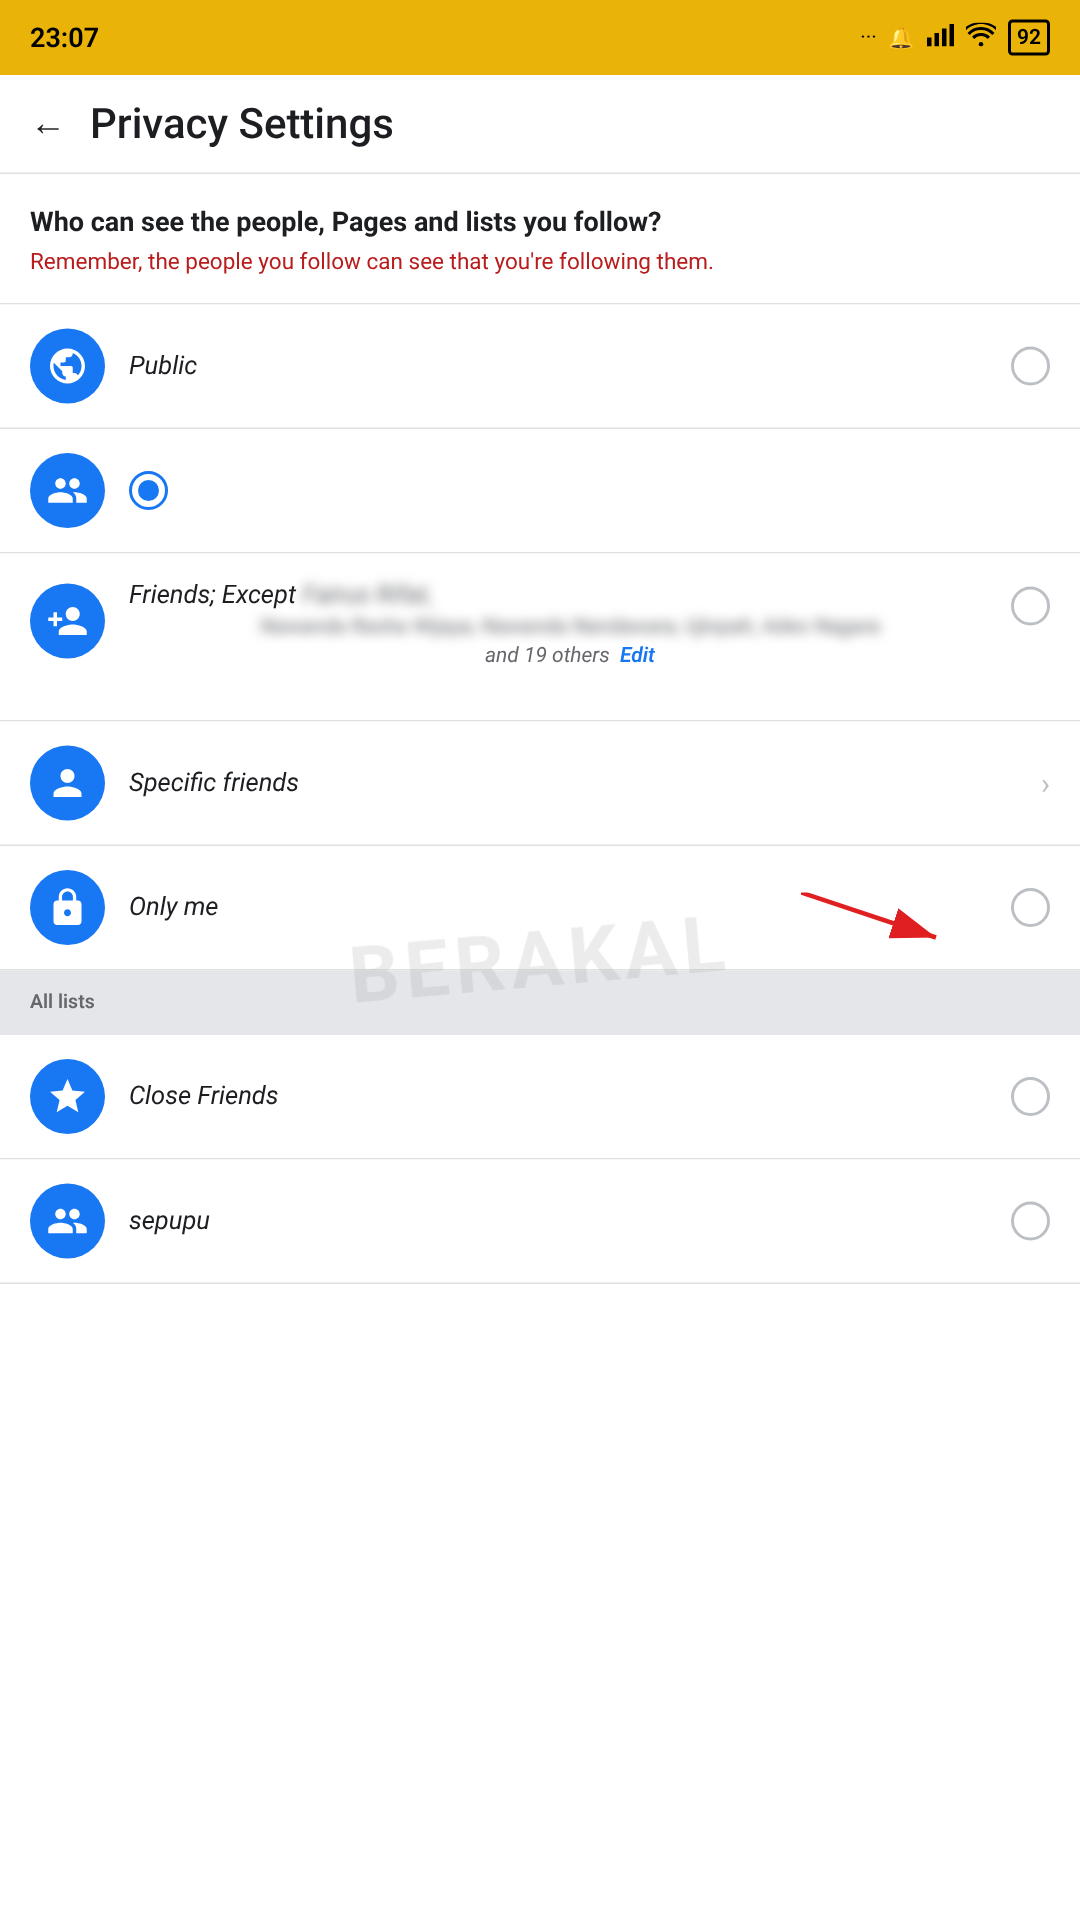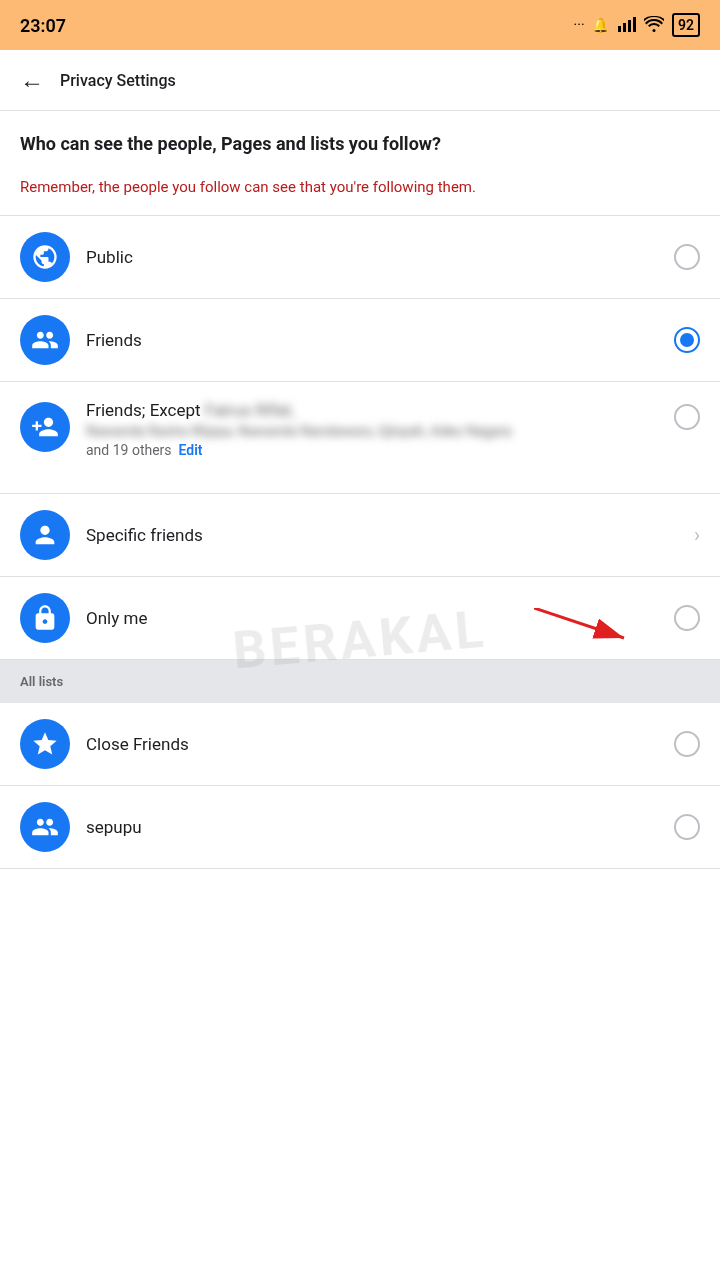--- a/index.html
+++ b/index.html
@@ -12,21 +12,21 @@
       color: #1c1e21;
       font-size: 16px;
     }
 
     
     .status-bar {
       display: flex;
       justify-content: space-between;
       align-items: center;
       padding: 8px 20px;
-      background: #fdba74;
+      background: #eab308;
       height: 50px;
     }
     .status-time {
       font-size: 18px;
       font-weight: 600;
       color: #000;
     }
     .status-icons {
       display: flex;
       align-items: center;
@@ -53,36 +53,36 @@
       border-bottom: 1px solid #e0e0e0;
       background: #fff;
     }
     .back-arrow {
       font-size: 24px;
       color: #1c1e21;
       margin-right: 16px;
       cursor: pointer;
     }
     .header-title {
-      font-size: 16px;
+      font-size: 28px;
       font-weight: 500;
       color: #1c1e21;
     }
 
     
     .question-section {
       padding: 20px 20px 16px 20px;
       border-bottom: 1px solid #e0e0e0;
     }
     .question-title {
       font-size: 18px;
       font-weight: 700;
       color: #1c1e21;
       line-height: 1.4;
-      margin-bottom: 20px;
+      margin-bottom: 2px;
     }
     .question-desc {
       font-size: 15px;
       color: #b91c1c;
       line-height: 1.5;
     }
 
     
     .option-row {
       display: flex;
@@ -104,31 +104,33 @@
       margin-right: 16px;
       flex-shrink: 0;
     }
     .option-icon svg {
       width: 28px;
       height: 28px;
       fill: #fff;
     }
     .option-content {
       flex: 1;
+      font-style: italic;
     }
     .option-label {
       font-size: 17px;
       color: #1c1e21;
       font-weight: 400;
     }
     .option-sublabel {
       font-size: 14px;
       color: #65676b;
       line-height: 1.4;
       margin-top: 2px;
+      text-align: center;
     }
     .option-sublabel .edit-link {
       color: #1877f2;
       font-weight: 600;
     }
     .radio-btn {
       width: 26px;
       height: 26px;
       border-radius: 50%;
       border: 2px solid #bcc0c4;
@@ -233,23 +235,20 @@
   </div>
   <div class="radio-btn"></div>
 </div>
 
 <div class="option-row">
   <div class="option-icon">
     <svg viewBox="0 0 24 24">
       <path d="M16 11c1.66 0 2.99-1.34 2.99-3S17.66 5 16 5c-1.66 0-3 1.34-3 3s1.34 3 3 3zm-8 0c1.66 0 2.99-1.34 2.99-3S9.66 5 8 5C6.34 5 5 6.34 5 8s1.34 3 3 3zm0 2c-2.33 0-7 1.17-7 3.5V19h14v-2.5c0-2.33-4.67-3.5-7-3.5zm8 0c-.29 0-.62.02-.97.05 1.16.84 1.97 1.97 1.97 3.45V19h6v-2.5c0-2.33-4.67-3.5-7-3.5z"></path>
     </svg>
   </div>
-  <div class="option-content">
-    <div class="option-label">Friends</div>
-  </div>
   <div class="radio-btn selected"></div>
 </div>
 
 <div class="option-row" style="align-items: flex-start; padding-top: 18px; padding-bottom: 32px;">
   <div class="option-icon" style="margin-top: 2px;">
     <svg viewBox="0 0 24 24">
       <path d="M15 12c2.21 0 4-1.79 4-4s-1.79-4-4-4-4 1.79-4 4 1.79 4 4 4zm-9-2V7H4v3H1v2h3v3h2v-3h3v-2H6zm9 4c-2.67 0-8 1.34-8 4v2h16v-2c0-2.66-5.33-4-8-4z"></path>
     </svg>
   </div>
   <div class="option-content">

